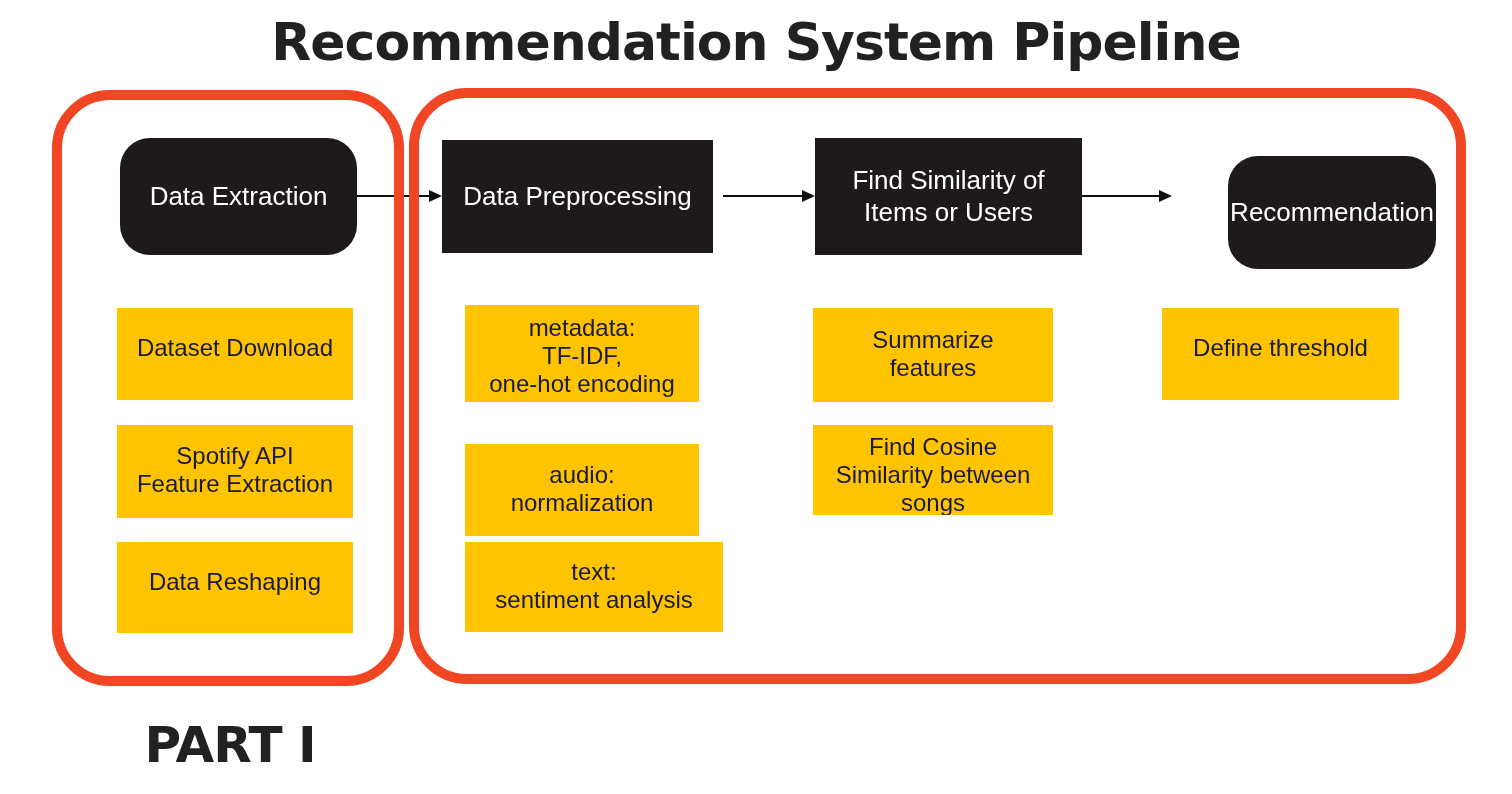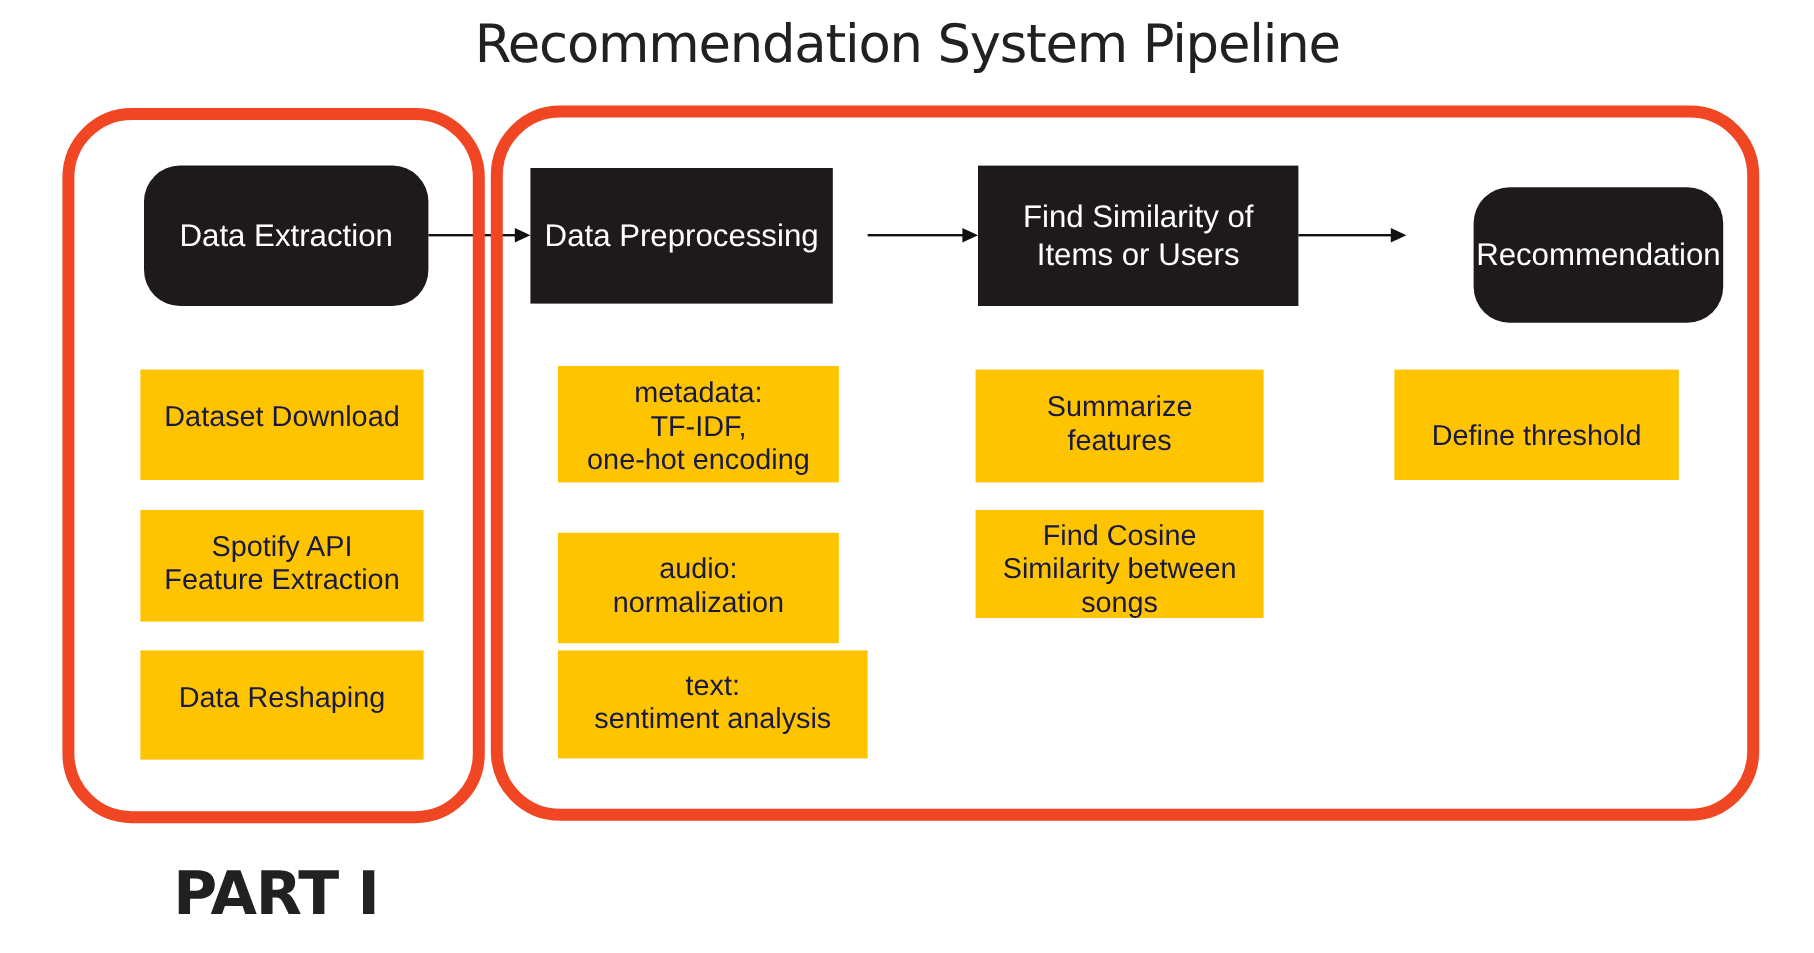--- a/index.html
+++ b/index.html
@@ -15,22 +15,22 @@
     font-family: "Liberation Sans", sans-serif;
     background: #ffffff;
     position: relative;
   }
   .canvas { position: absolute; inset: 0; width: 1512px; height: 794px; }
 
   .title {
     position: absolute;
     left: 0; right: 0; top: 12px;
     text-align: center;
-    font-size: 44px;
-    font-weight: 400;
+    font-size: 52px;
+    font-weight: 700;
     letter-spacing: -1px;
     color: var(--ink);
     font-family: "DejaVu Sans", "Liberation Sans", sans-serif;
     z-index: 1;
   }
 
   .outline {
     position: absolute;
     border: 10px solid var(--outline-red);
     border-radius: 58px;
@@ -49,21 +49,21 @@
     line-height: 1.2;
     display: flex;
     align-items: center;
     justify-content: center;
     text-align: center;
     white-space: pre-line;
     z-index: 1;
   }
   .stage.rounded { border-radius: 30px; text-align: center; }
   .stage.s1 { left: 120px;  top: 138px; width: 237px; height: 117px; }
-  .stage.s2 { left: 442px;  top: 140px; width: 252px; height: 113px; }
+  .stage.s2 { left: 442px;  top: 140px; width: 271px; height: 113px; }
   .stage.s3 { left: 815px;  top: 138px; width: 267px; height: 117px; }
   .stage.s4 { left: 1228px; top: 140px; width: 208px; height: 113px; margin-top: 16px; }
 
   .arrow { position: absolute; height: 12px; top: 190px; z-index: 2; }
   .arrow .arrow-line {
     position: absolute; left: 0; right: 10px; top: 5px;
     height: 2px; background: #111111;
   }
   .arrow .arrow-head {
     position: absolute; right: 0; top: 0;
@@ -92,21 +92,21 @@
   .task.t2 { left: 117px; top: 425px; width: 236px; height: 93px; padding-top: 17px; }
   .task.t3 { left: 117px; top: 542px; width: 236px; height: 91px; padding-top: 26px; }
   
   .task.t4 { left: 465px; top: 305px; width: 234px; height: 97px; padding-top: 9px; text-align: center; }
   .task.t5 { left: 465px; top: 444px; width: 234px; height: 92px; padding-top: 17px; }
   .task.t6 { left: 465px; top: 542px; width: 258px; height: 90px; padding-top: 16px; }
   
   .task.t7 { left: 813px; top: 308px; width: 240px; height: 94px; padding-top: 18px; }
   .task.t8 { left: 813px; top: 425px; width: 240px; height: 90px; padding-top: 8px; }
   
-  .task.t9 { left: 1162px; top: 308px; width: 237px; height: 92px; padding-top: 42px; }
+  .task.t9 { left: 1162px; top: 308px; width: 237px; height: 92px; padding-top: 26px; }
 
   .part-label {
     position: absolute;
     top: 716px;
     transform: translateX(-50%);
     font-size: 50px;
     font-weight: 700;
     color: var(--ink);
     font-family: "DejaVu Sans", "Liberation Sans", sans-serif;
     letter-spacing: -1px;

